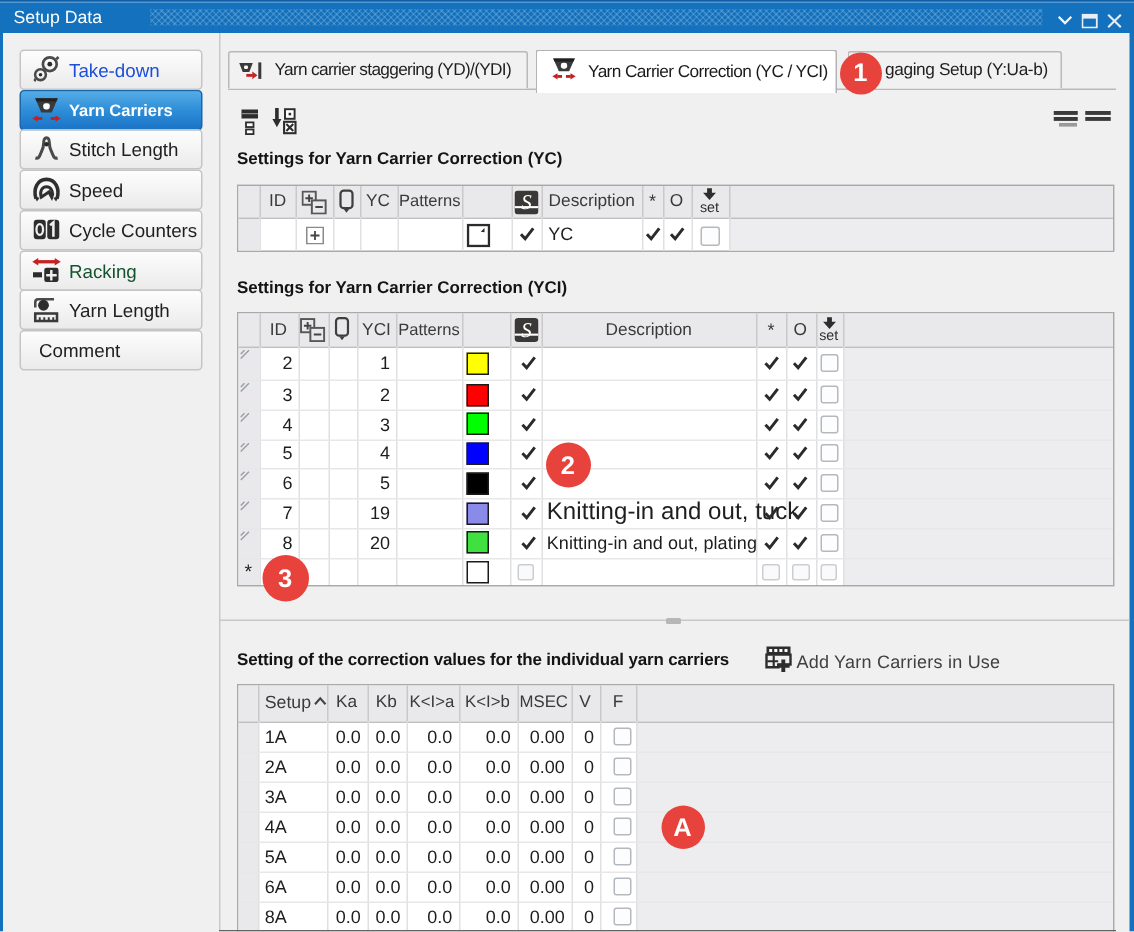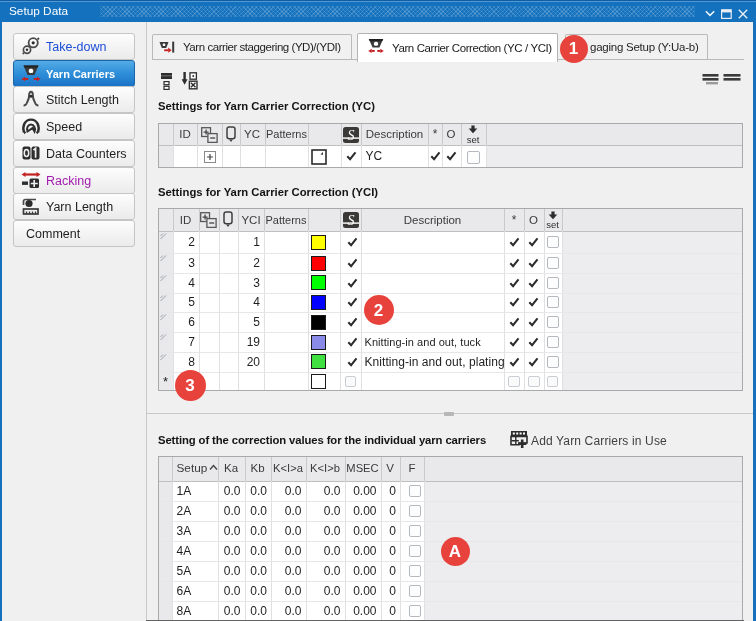--- a/index.html
+++ b/index.html
@@ -58,31 +58,31 @@
       <path d="M19,16.2 L15.5,16.8 L17.4,19.3 Z" fill="#2f2f2f"></path>
     </svg></div>
 <div class="a t" style="left:46px;top:126.5px;font-size:12.5px;color:#1f1f1f;transform:translate(0,-50%);white-space:nowrap;">Speed</div>
 <div class="a" style="left:13px;top:140px;width:120px;height:25px;background:linear-gradient(180deg,#fdfdfd 0%,#f3f3f3 55%,#ebebeb 100%);border:1px solid #c5c5c5;border-radius:3px;box-sizing:content-box;"></div>
 <div class="a" style="left:20px;top:142px;width:22px;height:22px;"><svg width="22" height="22" viewBox="0 0 22 22">
       <rect x="2.5" y="4.5" width="8" height="13" rx="2" fill="#2d2d2d"></rect>
       <ellipse cx="6.5" cy="11" rx="2.2" ry="3.6" fill="none" stroke="#efefef" stroke-width="1.5"></ellipse>
       <rect x="11.5" y="4.5" width="8" height="13" rx="2" fill="#2d2d2d"></rect>
       <path d="M13.4,8.2 L15.6,6.3 L15.6,15.8" stroke="#efefef" stroke-width="1.7" fill="none"></path>
     </svg></div>
-<div class="a t" style="left:46px;top:153.5px;font-size:12.5px;color:#1f1f1f;transform:translate(0,-50%);white-space:nowrap;">Data Counters</div>
+<div class="a t" style="left:46px;top:153.5px;font-size:12.5px;color:#1f1f1f;transform:translate(0,-50%);white-space:nowrap;">Cycle Counters</div>
 <div class="a" style="left:13px;top:167px;width:120px;height:25px;background:linear-gradient(180deg,#fdfdfd 0%,#f3f3f3 55%,#ebebeb 100%);border:1px solid #c5c5c5;border-radius:3px;box-sizing:content-box;"></div>
 <div class="a" style="left:20px;top:169px;width:22px;height:22px;"><svg width="22" height="22" viewBox="0 0 22 22">
       <path d="M1.5,5.5 L5.5,3 L5.5,8 Z" fill="#c42222"></path>
       <rect x="5" y="4.4" width="12" height="2.2" fill="#c42222"></rect>
       <path d="M20.5,5.5 L16.5,3 L16.5,8 Z" fill="#c42222"></path>
       <rect x="2" y="12.5" width="6" height="3.4" fill="#2d2d2d"></rect>
       <rect x="9.5" y="9.5" width="9.5" height="9.5" rx="1.5" fill="#2d2d2d"></rect>
       <path d="M14.2,11 L14.2,18 M10.8,14.5 L17.8,14.5" stroke="#f0f0f0" stroke-width="1.6"></path>
     </svg></div>
-<div class="a t" style="left:46px;top:180.5px;font-size:12.5px;color:#a21caf;transform:translate(0,-50%);white-space:nowrap;">Racking</div>
+<div class="a t" style="left:46px;top:180.5px;font-size:12.5px;color:#14532d;transform:translate(0,-50%);white-space:nowrap;">Racking</div>
 <div class="a" style="left:13px;top:193px;width:120px;height:25px;background:linear-gradient(180deg,#fdfdfd 0%,#f3f3f3 55%,#ebebeb 100%);border:1px solid #c5c5c5;border-radius:3px;box-sizing:content-box;"></div>
 <div class="a" style="left:20px;top:195px;width:22px;height:22px;"><svg width="22" height="22" viewBox="0 0 22 22">
       <path d="M3.5,10 L3.5,6.5 Q3.5,4.5 5.5,4.5 L16,4.5" fill="none" stroke="#4a4a4a" stroke-width="1.7"></path>
       <circle cx="9" cy="8.5" r="3.6" fill="#2d2d2d"></circle>
       <rect x="3.5" y="14" width="14.5" height="5" fill="none" stroke="#3a3a3a" stroke-width="1.7"></rect>
       <path d="M6.5,16.5 L6.5,19 M9.5,16.5 L9.5,19 M12.5,16.5 L12.5,19 M15.5,16.5 L15.5,19" stroke="#3a3a3a" stroke-width="1.3"></path>
     </svg></div>
 <div class="a t" style="left:46px;top:206.5px;font-size:12.5px;color:#1f1f1f;transform:translate(0,-50%);white-space:nowrap;">Yarn Length</div>
 <div class="a" style="left:13px;top:220px;width:120px;height:25px;background:linear-gradient(180deg,#fdfdfd 0%,#f3f3f3 55%,#ebebeb 100%);border:1px solid #c5c5c5;border-radius:3px;box-sizing:content-box;"></div>
 <div class="a t" style="left:26px;top:233.5px;font-size:12.5px;color:#1f1f1f;transform:translate(0,-50%);white-space:nowrap;">Comment</div>
@@ -362,21 +362,21 @@
 <div class="a" style="left:546.5px;top:316.0px;width:12px;height:12px;background:#fdfdfd;border:1px solid #b4b9bf;border-radius:2px;box-sizing:border-box;"></div>
 <svg class="a" style="left:159.5px;top:334px" width="7" height="7" viewBox="0 0 7 7">
     <path d="M0.5,3 L3,0.5 M0.5,6 L6,0.5" stroke="#9aa0a6" stroke-width="1"></path>
   </svg>
 <div class="a t" style="left:195px;top:342.0px;font-size:12px;color:#1e1e1e;transform:translate(-100%,-50%);white-space:nowrap;">7</div>
 <div class="a t" style="left:260px;top:342.0px;font-size:12px;color:#1e1e1e;transform:translate(-100%,-50%);white-space:nowrap;">19</div>
 <div class="a" style="left:311px;top:334.5px;width:13px;height:13px;background:#8a8ae8;border:1.5px solid #1a1a1a;"></div>
 <svg class="a" style="left:346.5px;top:337.0px" width="11" height="10" viewBox="0 0 11 10">
     <path d="M1.3,5.2 L4.1,8.2 L9.5,1.3" stroke="#2b2b2b" stroke-width="2" fill="none"></path>
   </svg>
-<div class="a t" style="left:364.5px;top:342.0px;font-size:11px;color:#1e1e1e;transform:translate(0,-50%);white-space:nowrap;letter-spacing:0.05px;">Knitting-in and out, tuck</div>
+<div class="a t" style="left:364.5px;top:342.0px;font-size:16px;color:#1e1e1e;transform:translate(0,-50%);white-space:nowrap;letter-spacing:0.05px;">Knitting-in and out, tuck</div>
 <svg class="a" style="left:508.5px;top:337.0px" width="11" height="10" viewBox="0 0 11 10">
     <path d="M1.3,5.2 L4.1,8.2 L9.5,1.3" stroke="#2b2b2b" stroke-width="2" fill="none"></path>
   </svg>
 <svg class="a" style="left:528.0px;top:337.0px" width="11" height="10" viewBox="0 0 11 10">
     <path d="M1.3,5.2 L4.1,8.2 L9.5,1.3" stroke="#2b2b2b" stroke-width="2" fill="none"></path>
   </svg>
 <div class="a" style="left:546.5px;top:336.0px;width:12px;height:12px;background:#fdfdfd;border:1px solid #b4b9bf;border-radius:2px;box-sizing:border-box;"></div>
 <svg class="a" style="left:159.5px;top:354px" width="7" height="7" viewBox="0 0 7 7">
     <path d="M0.5,3 L3,0.5 M0.5,6 L6,0.5" stroke="#9aa0a6" stroke-width="1"></path>
   </svg>

